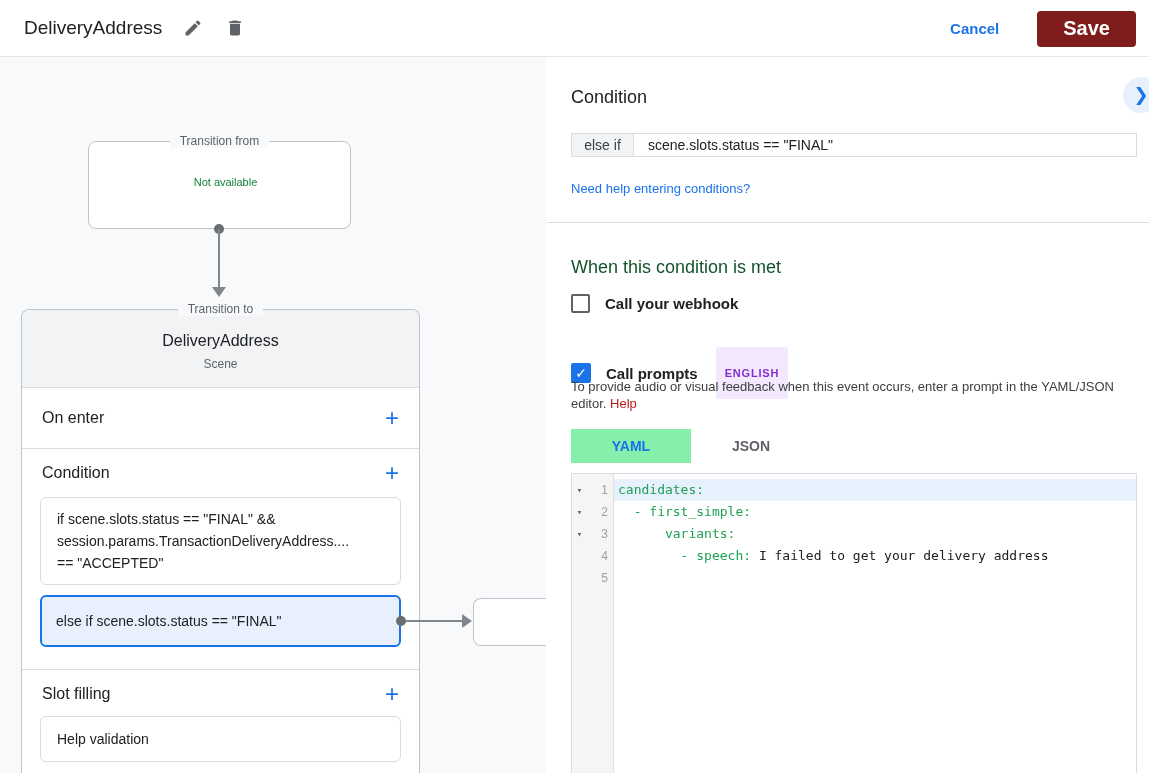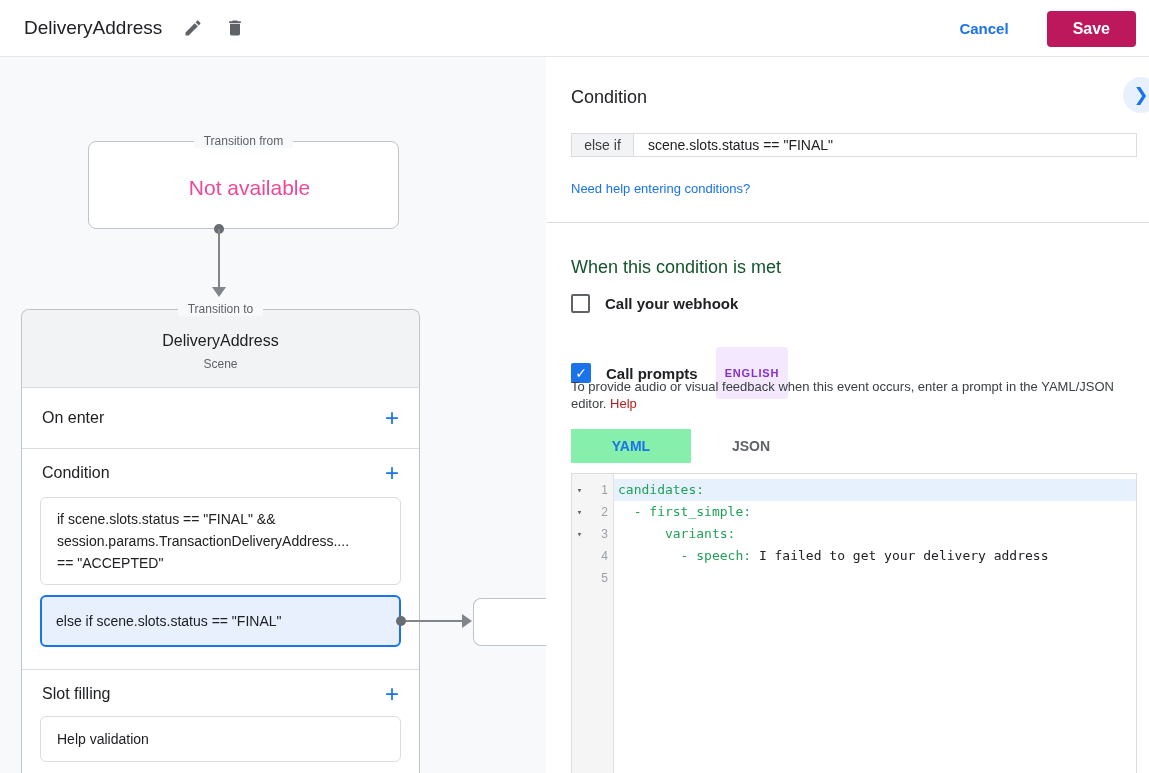--- a/index.html
+++ b/index.html
@@ -8,32 +8,32 @@
   .stage { position:relative; width:1149px; height:773px; overflow:hidden; }
 
   
   .header { position:absolute; left:0; top:0; width:1149px; height:57px; background:#fff;
             border-bottom:1px solid #e4e6e8; display:flex; align-items:center; }
   .header-title { font-size:19px; color:#202124; margin-left:24px; }
   .hicon { width:22px; height:22px; margin-left:20px; cursor:pointer; display:flex; align-items:center; justify-content:center; }
   .hicon svg { width:20px; height:20px; fill:#5f6368; }
   .header-actions { position:absolute; right:13px; top:0; height:57px; display:flex; align-items:center; }
   .cancel-btn { color:#1a73e8; font-size:15px; font-weight:600; margin-right:38px; cursor:pointer; }
-  .save-btn { background:#be185d; color:#fff; font-size:16px; font-weight:600; border:none;
+  .save-btn { background:#7f1d1d; color:#fff; font-size:20px; font-weight:600; border:none;
               border-radius:4px; padding:0 26px; height:36px; cursor:pointer; }
 
   
   .canvas { position:absolute; left:0; top:57px; width:546px; height:716px; background:#f8f9fa; }
 
   .flow-box { position:absolute; background:#fff; border:1px solid #c0c4c8; border-radius:8px; }
   .legend { position:absolute; top:-8px; left:0; right:0; text-align:center; font-size:12px; color:#5f6368; pointer-events:none; }
   .legend span { background:#f8f9fa; padding:0 10px; }
 
-  .tfrom { left:88px; top:84px; width:311px; height:88px; }
-  .tfrom-content { position:absolute; left:12px; right:0; top:34px; text-align:center; font-size:21px; color:#ec4899; }
+  .tfrom { left:88px; top:84px; width:263px; height:88px; }
+  .tfrom-content { position:absolute; left:12px; right:0; top:34px; text-align:center; font-size:11px; color:#15803d; }
 
   .vline { position:absolute; left:218px; top:172px; width:2px; height:60px; background:#80868b; }
   .dot-top { position:absolute; left:214px; top:167px; width:10px; height:10px; border-radius:50%; background:#686d71; }
   .arrow-down { position:absolute; left:212px; top:230px; width:0; height:0;
                 border-left:7px solid transparent; border-right:7px solid transparent; border-top:10px solid #80868b; }
 
   .scene-card { position:absolute; left:21px; top:195px; width:399px; height:521px; background:#fff;
                 border:1px solid #c0c4c8; border-bottom:none; border-radius:8px 8px 0 0; }
   .scene-head { height:78px; background:#f1f3f4; border-bottom:1px solid #dadce0; border-radius:8px 8px 0 0;
                 text-align:center; padding-top:22px; }

